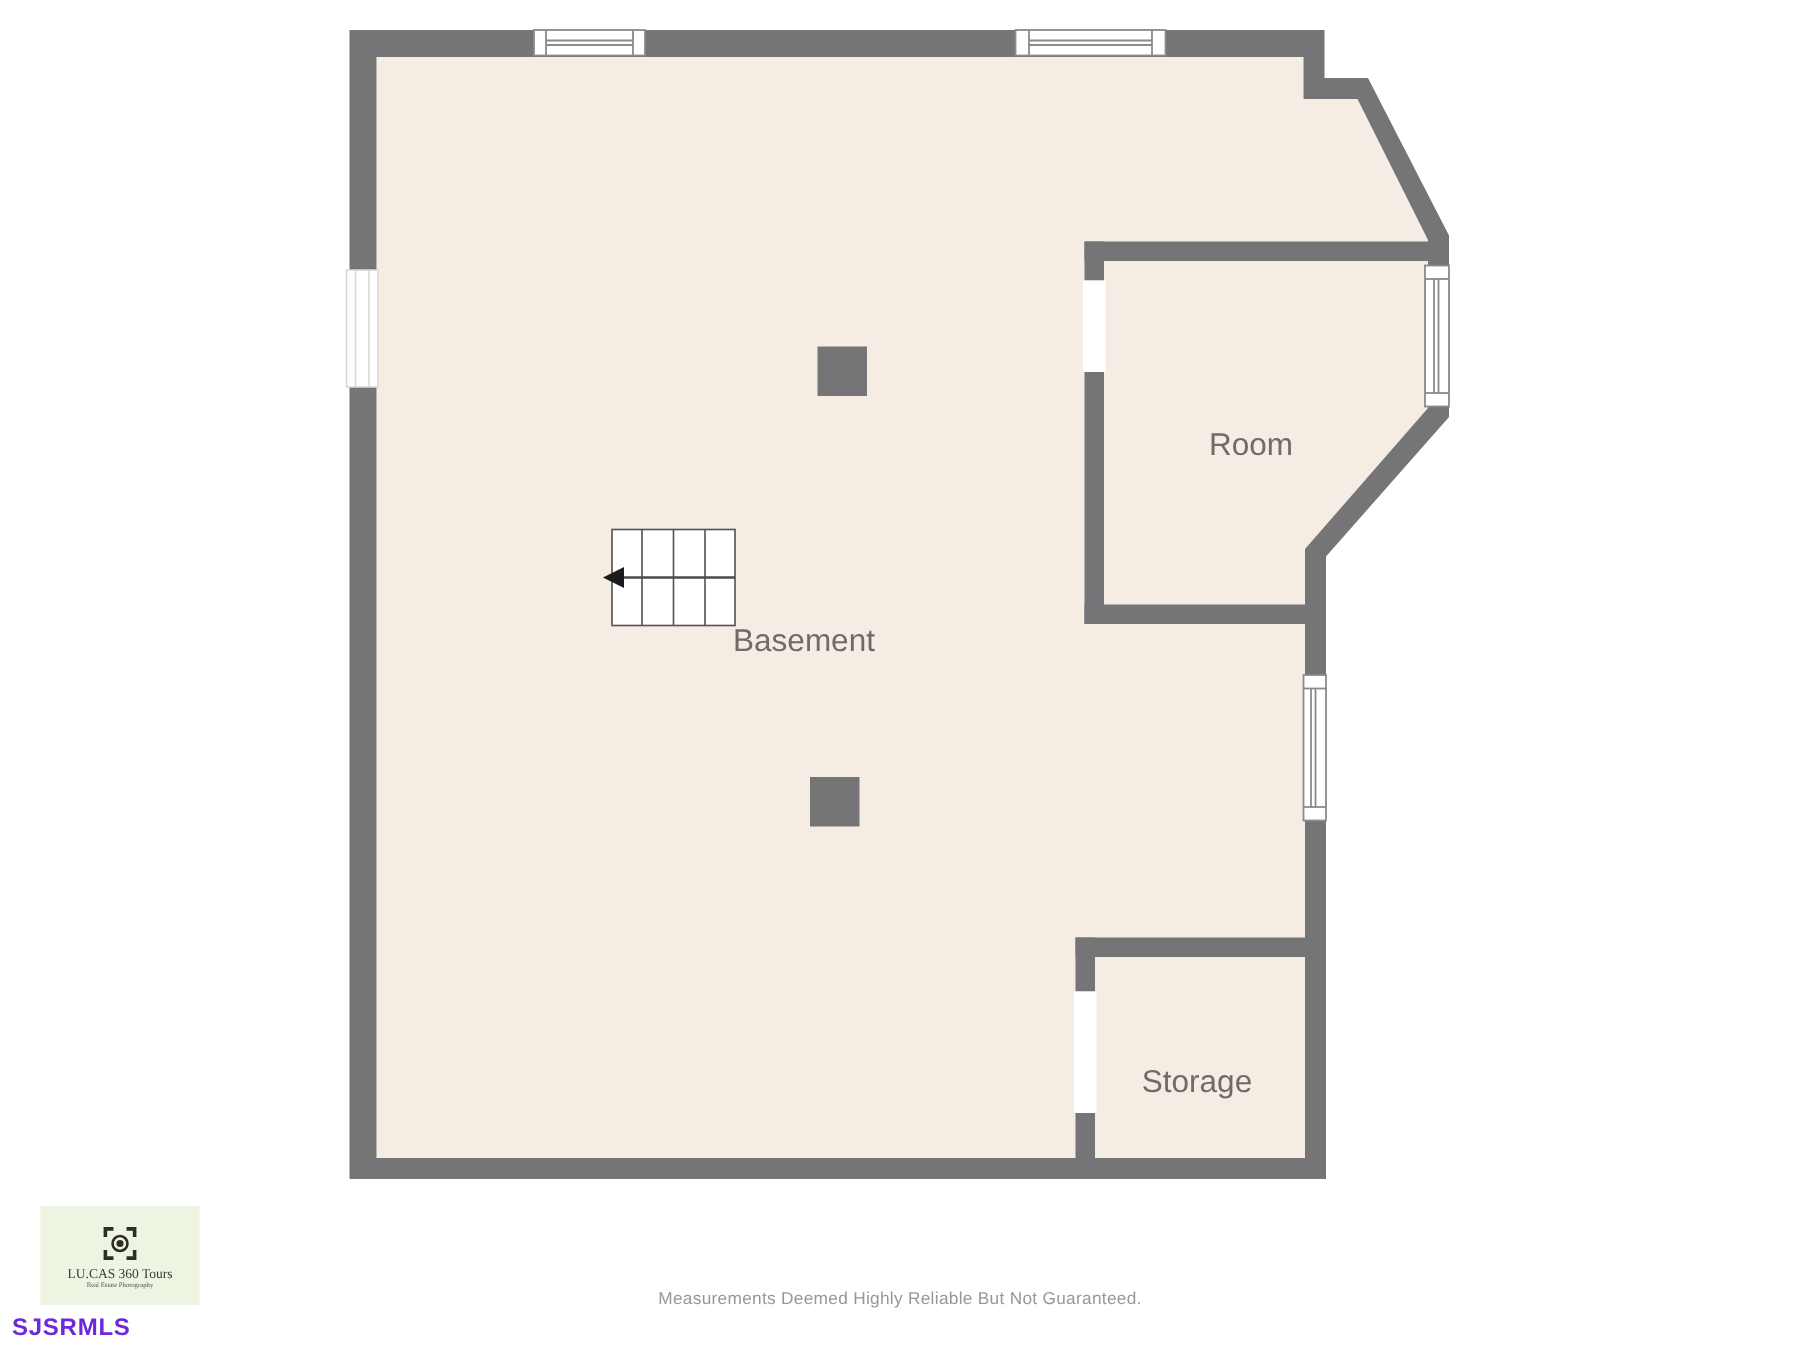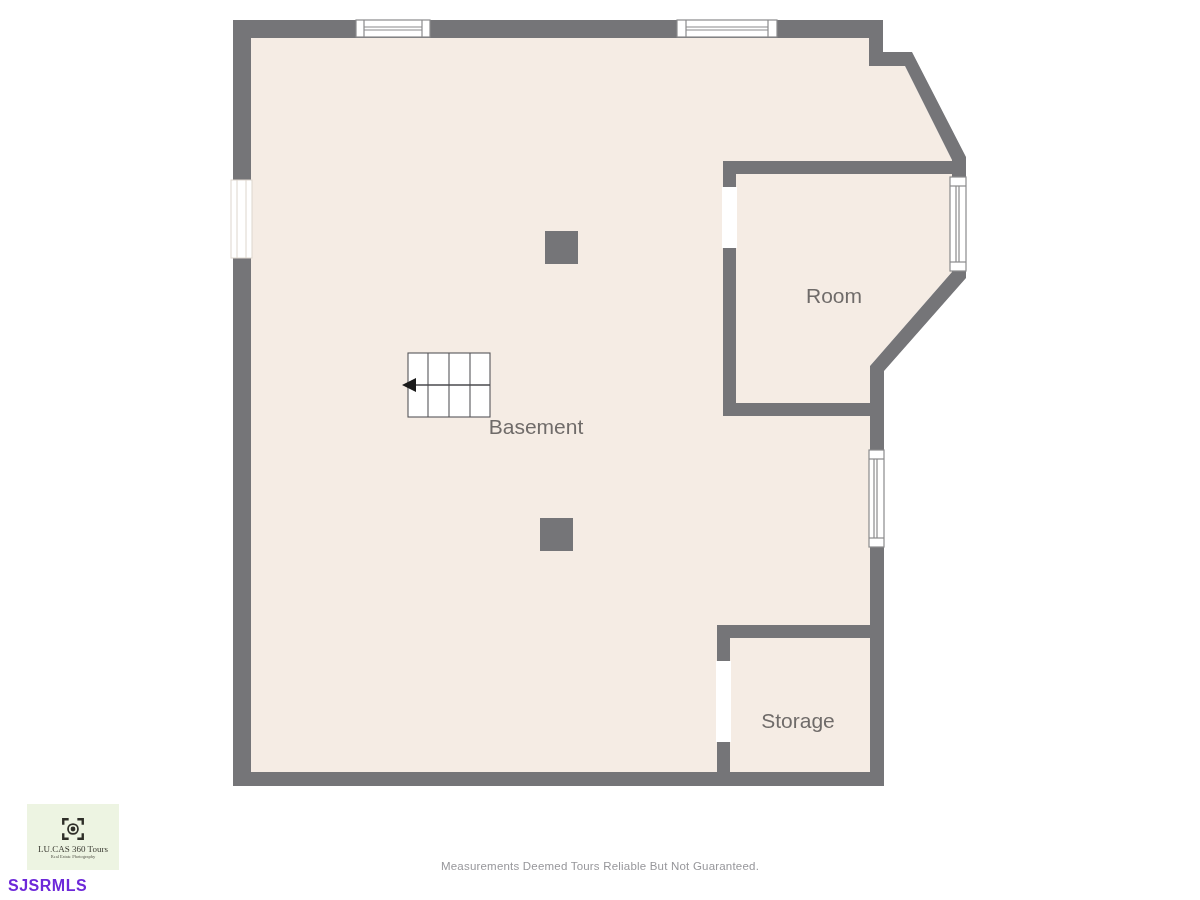--- a/index.html
+++ b/index.html
@@ -19,21 +19,21 @@
 
   .disclaimer {
     position:absolute; left:0; right:0; top:860px; text-align:center;
     font-size:11.5px; color:#97979b; letter-spacing:0.2px;
   }
   .mls {
     position:absolute; left:8px; top:877px; font-size:16px; font-weight:bold;
     color:#6d28d9; letter-spacing:0.5px;
   }
   .logo {
-    position:absolute; left:27px; top:804px; width:92px; height:66px;
+    position:absolute; left:27px; top:804px; width:106px; height:66px;
     background:#edf4e2; display:flex; flex-direction:column;
     align-items:center; justify-content:center;
   }
   .logo-title {
     font-family:"Liberation Serif","DejaVu Serif",serif; font-size:9px;
     color:#3c3c33; margin-top:2px; white-space:nowrap;
   }
   .logo-tagline {
     font-family:"Liberation Serif","DejaVu Serif",serif; font-size:4.5px;
     color:#55554a; white-space:nowrap;
@@ -131,16 +131,16 @@
         <path d="M21,16 V21 H16"></path>
         <path d="M8,21 H3 V16"></path>
       </g>
       <circle cx="12" cy="12" r="4.6" fill="none" stroke="#2e2e28" stroke-width="1.6"></circle>
       <circle cx="12" cy="12" r="2.2" fill="#2e2e28"></circle>
     </svg>
     <div class="logo-title">LU.CAS 360 Tours</div>
     <div class="logo-tagline">Real Estate Photography</div>
   </div>
 
-  <div class="disclaimer">Measurements Deemed Tours Reliable But Not Guaranteed.</div>
+  <div class="disclaimer">Measurements Deemed Highly Reliable But Not Guaranteed.</div>
   <div class="mls">SJSRMLS</div>
 
 </div>
 
 </body></html>

